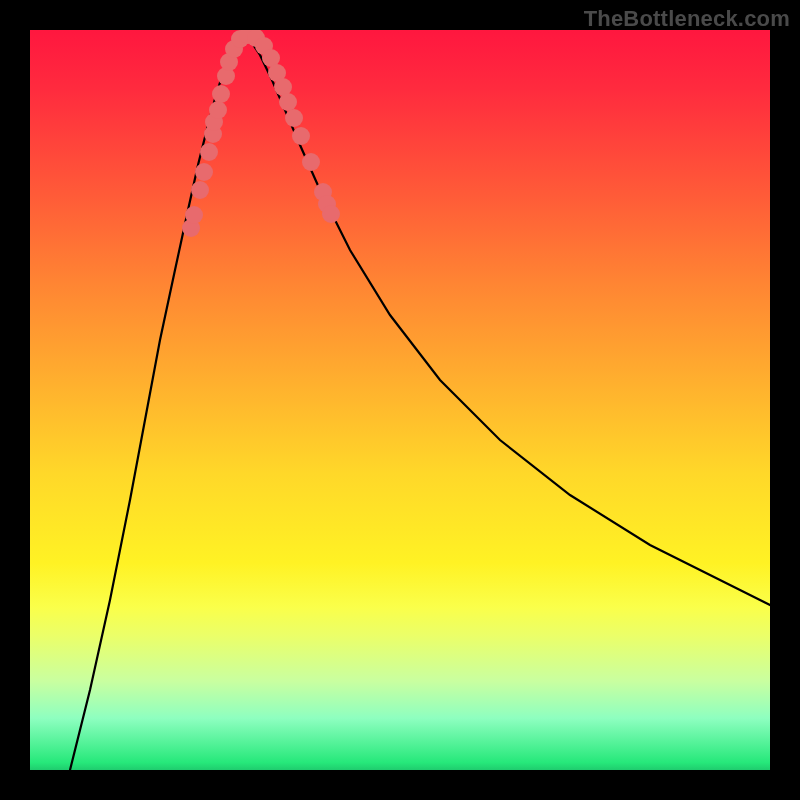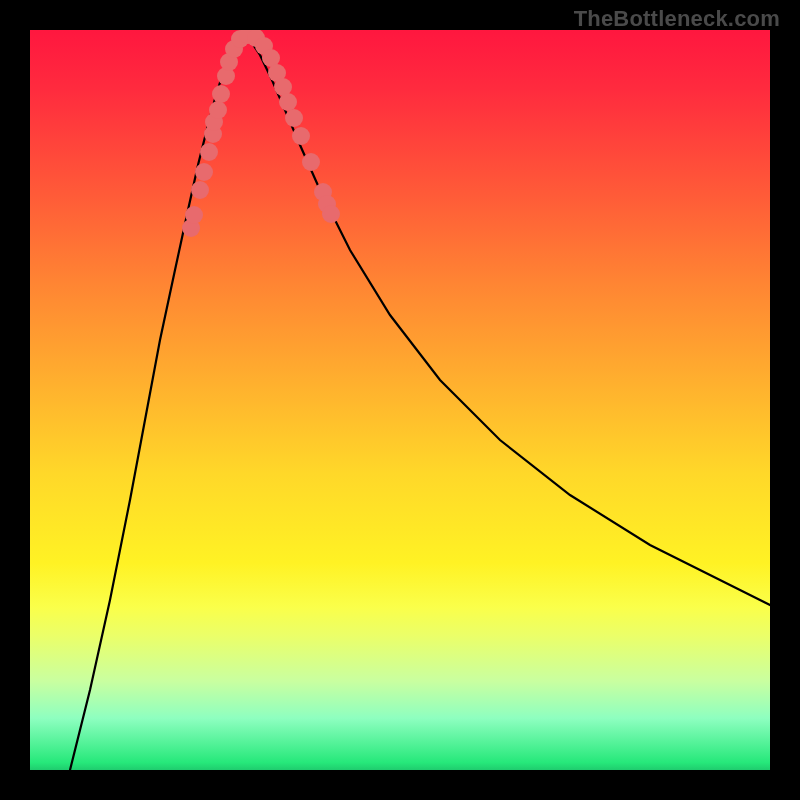--- a/index.html
+++ b/index.html
@@ -29,21 +29,21 @@
       #eaff6a 82%,
       #c9ffa0 88%,
       #8effc0 93%,
       #26e87a 99%,
       #1fcc6e 100%
     );
   }
   .watermark {
     position: absolute;
     top: 6px;
-    right: 20px;
+    right: 10px;
     font-family: Arial, Helvetica, sans-serif;
     font-size: 22px;
     font-weight: 600;
     color: #4a4a4a;
     letter-spacing: 0.2px;
     user-select: none;
   }
   svg.plot {
     position: absolute;
     left: 0;

